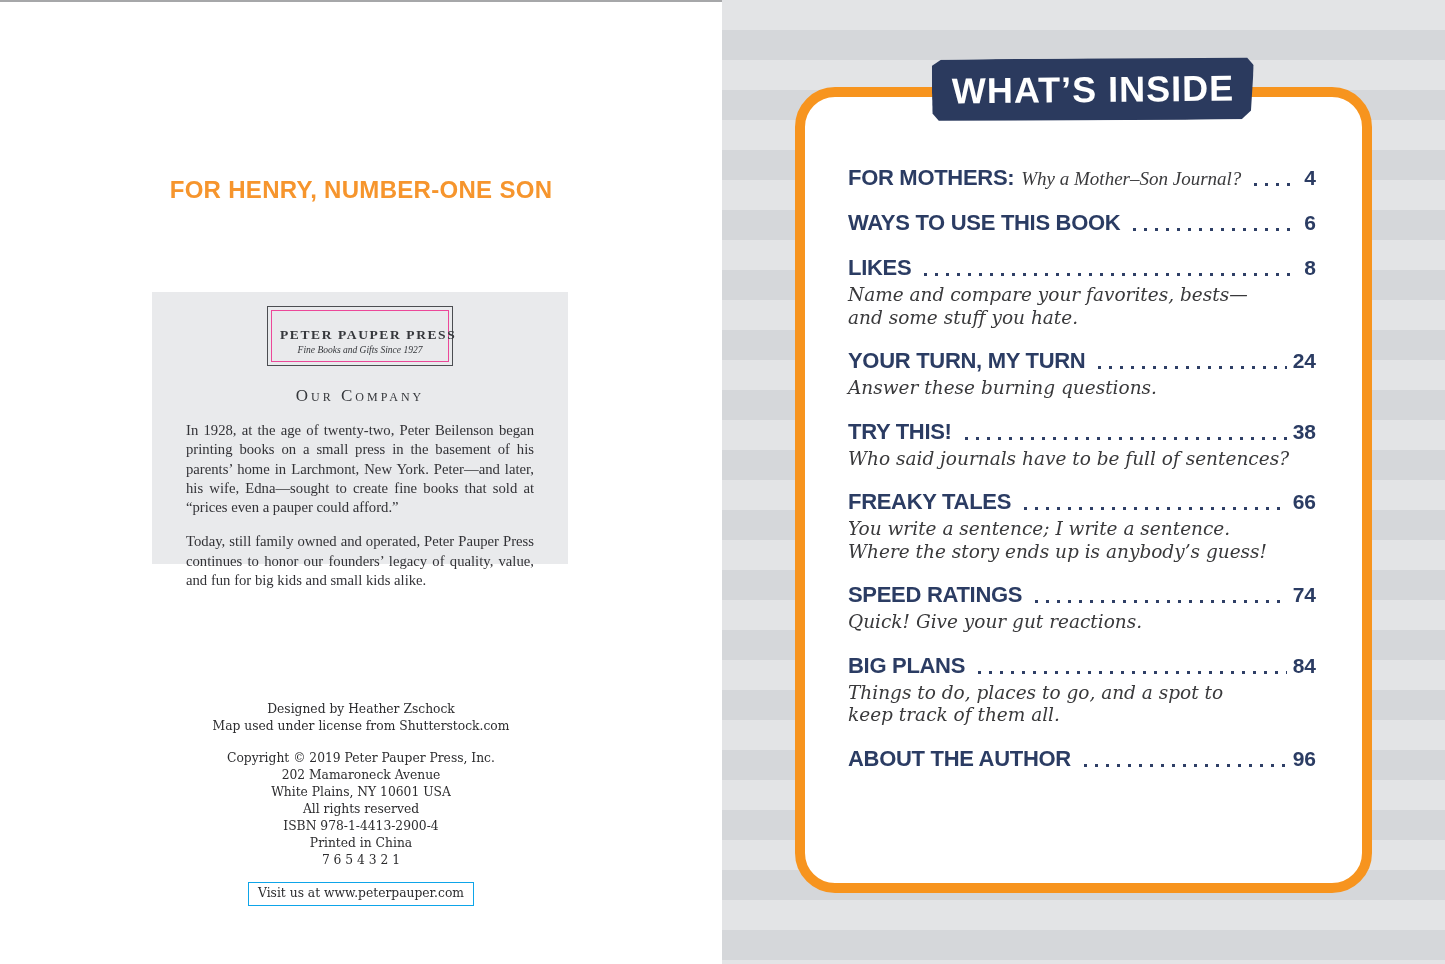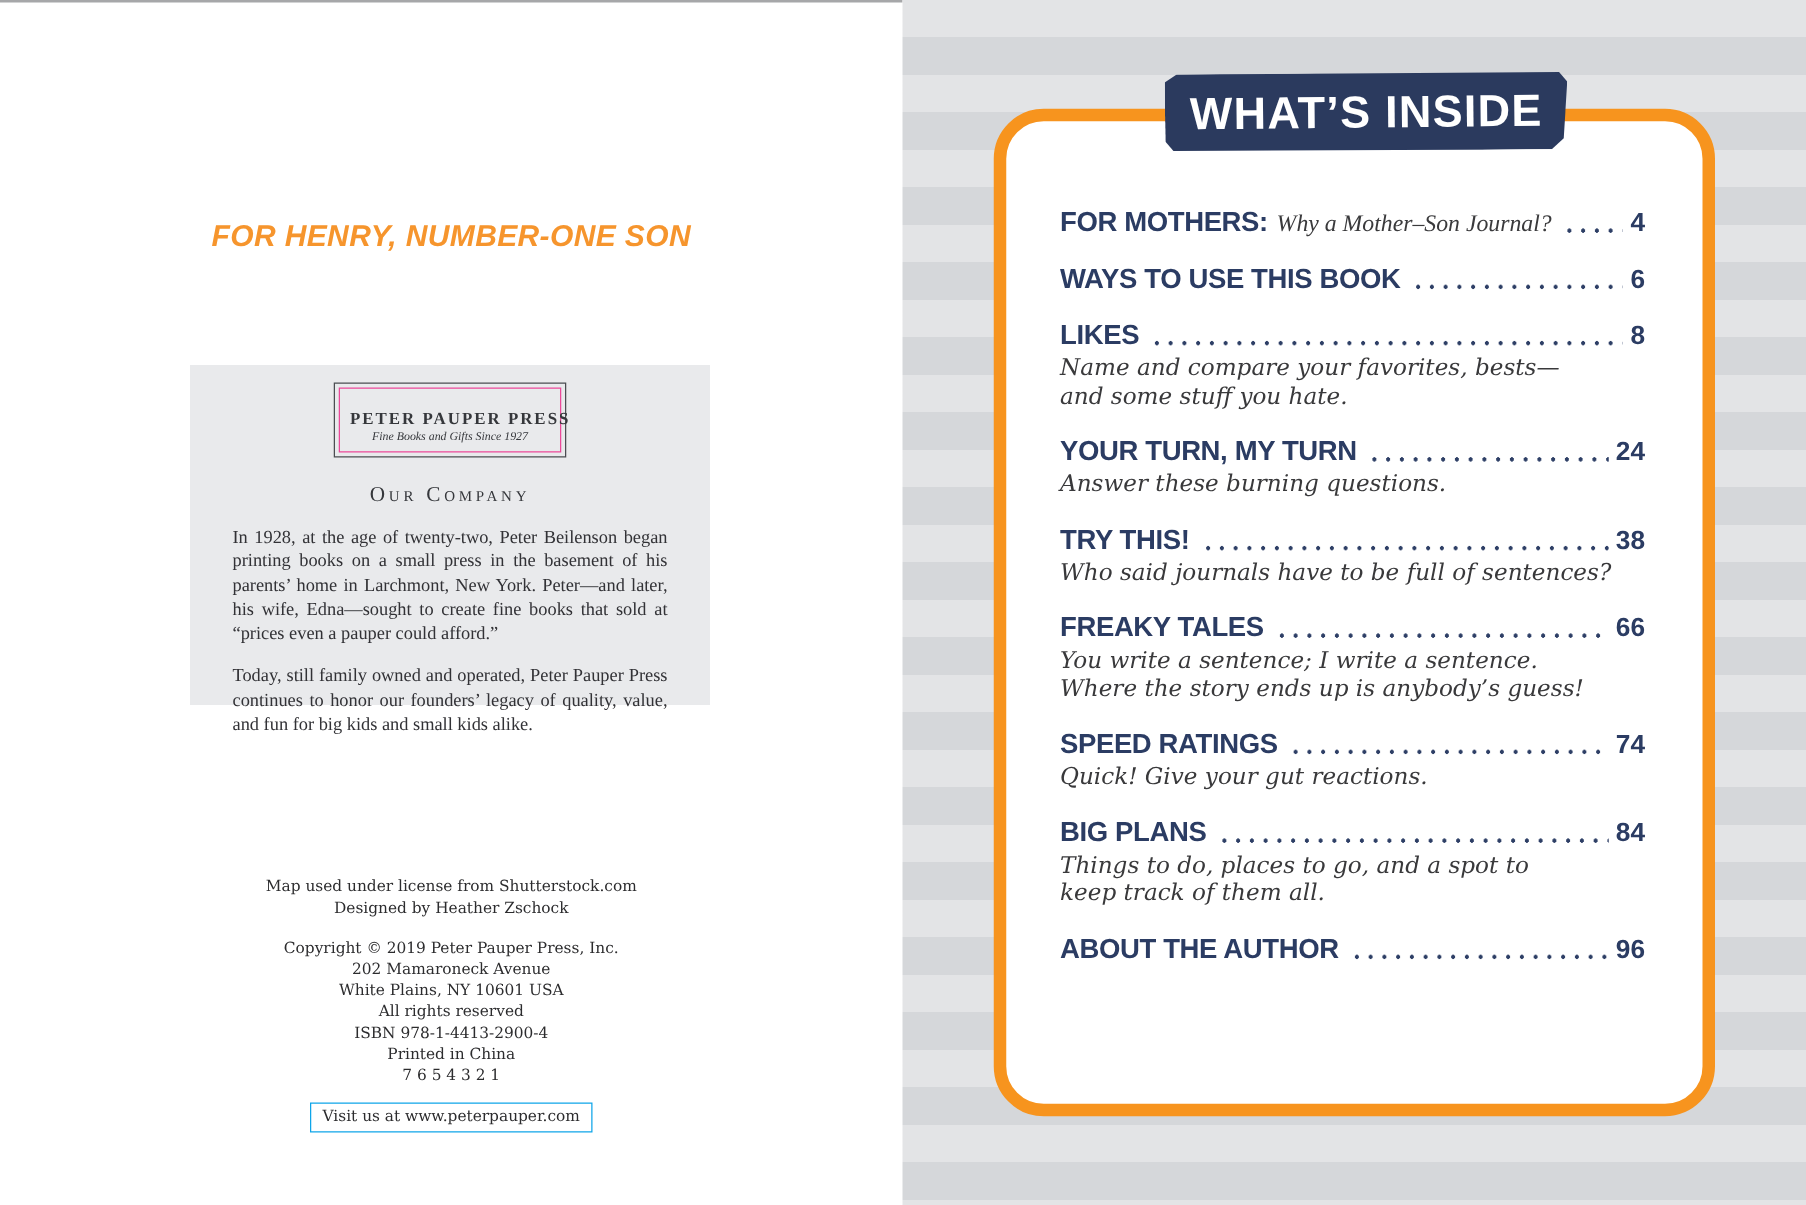--- a/index.html
+++ b/index.html
@@ -2,21 +2,21 @@
 <html><head>
 <meta charset="utf-8">
 <style>
   html,body{margin:0;padding:0;background:#fff;}
   .spread{position:relative;width:1445px;height:964px;overflow:hidden;font-family:"Liberation Sans",sans-serif;}
 
   
   .left-page{position:absolute;left:0;top:0;width:722px;height:964px;background:#ffffff;}
   .edge-top{position:absolute;left:0;top:0;width:722px;height:2px;background:#a6a7a9;}
   .dedication{position:absolute;top:176px;left:0;width:722px;text-align:center;
-    color:#F6952D;font-style:italic;font-weight:bold;font-size:24px;letter-spacing:.3px;}
+    color:#F6952D;font-weight:bold;font-size:24px;letter-spacing:.3px;}
   .company-box{position:absolute;left:152px;top:292px;width:416px;height:272px;background:#e9eaec;}
   .logo-frame{width:178px;margin:14px auto 0;border:1px solid #4b4d51;padding:3px;background:#e9eaec;}
   .logo-inner{border:1px solid #ec4899;padding:16px 8px 6px;text-align:center;}
   .logo-title{font-family:"Liberation Serif",serif;font-weight:bold;font-size:13.5px;letter-spacing:1.6px;color:#35373b;white-space:nowrap;}
   .logo-sub{font-family:"Liberation Serif",serif;font-style:italic;font-size:9.5px;color:#35373b;margin-top:2px;}
   .our-company{margin-top:20px;text-align:center;font-family:"Liberation Serif",serif;
     font-variant:small-caps;letter-spacing:3px;font-size:17px;color:#35373b;}
   .co-paras{margin:12px 19px 0;font-family:"Liberation Serif",serif;font-size:14.7px;
     line-height:1.31;text-align:justify;color:#323236;}
   .co-paras p{margin:15px;}
@@ -68,22 +68,22 @@
       </div>
       <div class="our-company">Our Company</div>
       <div class="co-paras">
         <p>In 1928, at the age of twenty-two, Peter Beilenson began printing books on a small press in the basement of his parents’ home in Larchmont, New York.  Peter—and later, his wife, Edna—sought to create fine books that sold at “prices even a pauper could afford.”</p>
         <p>Today, still family owned and operated, Peter Pauper Press continues to honor our founders’ legacy of quality, value, and fun for big kids and small kids alike.</p>
       </div>
     </div>
 
     <div class="credits">
       <div>
+          <div>Designed by Heather Zschock</div>
           <div>Map used under license from Shutterstock.com</div>
-          <div>Designed by Heather Zschock</div>
         </div>
       <div class="credit-gap"></div>
       <div>
           <div>Copyright © 2019 Peter Pauper Press, Inc.</div>
           <div>202 Mamaroneck Avenue</div>
           <div>White Plains, NY 10601 USA</div>
           <div>All rights reserved</div>
           <div>ISBN 978-1-4413-2900-4</div>
           <div>Printed in China</div>
           <div>7 6 5 4 3 2 1</div>

